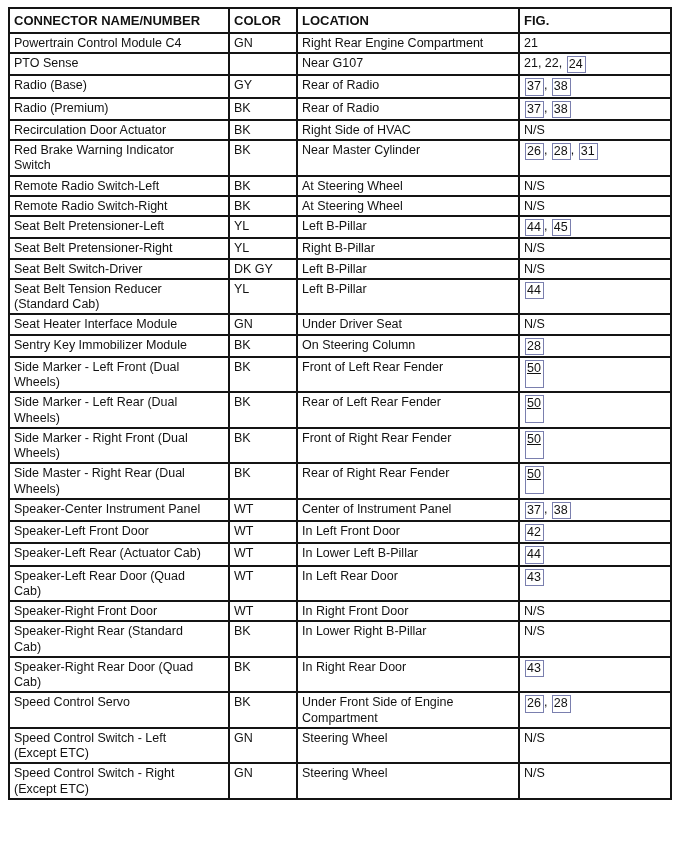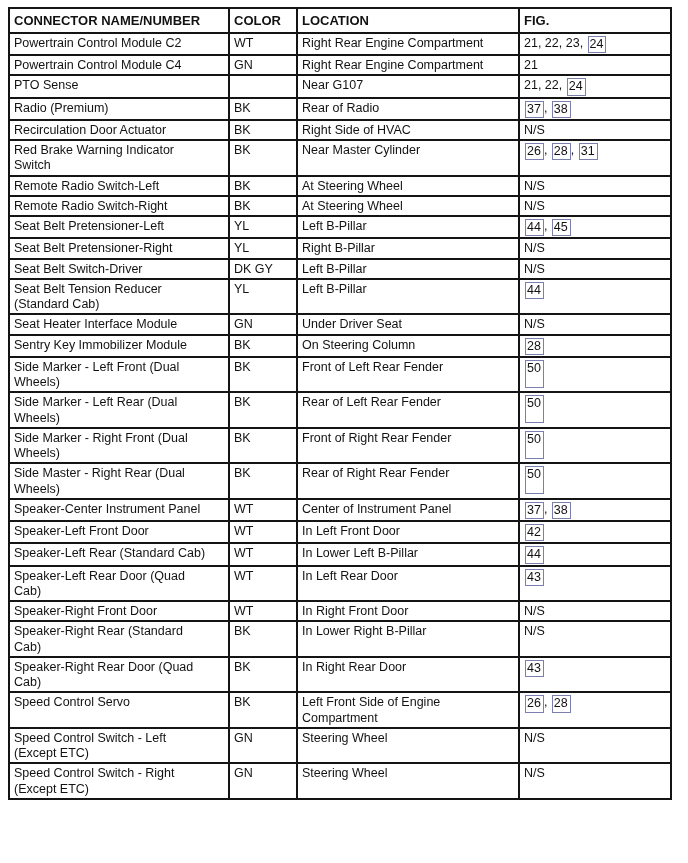--- a/index.html
+++ b/index.html
@@ -39,21 +39,21 @@
   .col-fig   { width: 152px; }
   .pre { white-space: pre-line; }
   .fig-box {
     display: inline-block;
     border: 1px solid var(--link-box, #7a7fae);
     padding: 0 2px 0 1px;
     margin-left: 1px;
     vertical-align: top;
     min-width: 16px;
   }
-  .fig-box.tall { min-height: 28px; }
+  .fig-box.tall { min-height: 28px; text-decoration: underline; }
 </style>
 </head>
 <body>
 
 <div class="page">
   <table class="connector-table">
     <colgroup>
       <col class="col-name">
       <col class="col-color">
       <col class="col-loc">
@@ -62,36 +62,36 @@
     <thead>
       <tr>
         <th>CONNECTOR NAME/NUMBER</th>
         <th>COLOR</th>
         <th>LOCATION</th>
         <th>FIG.</th>
       </tr>
     </thead>
     <tbody id="rows">
         <tr>
-          <td class="pre">Powertrain Control Module C2</td>
-          <td>WT</td>
-          <td class="pre">Right Rear Engine Compartment</td>
-          <td><span>21</span>, <span>22</span>, <span>23</span>, <span class="fig-box">24</span></td>
-        </tr>
-        <tr>
           <td class="pre">Powertrain Control Module C4</td>
           <td>GN</td>
           <td class="pre">Right Rear Engine Compartment</td>
           <td><span>21</span></td>
         </tr>
         <tr>
           <td class="pre">PTO Sense</td>
           <td></td>
           <td class="pre">Near G107</td>
           <td><span>21</span>, <span>22</span>, <span class="fig-box">24</span></td>
+        </tr>
+        <tr>
+          <td class="pre">Radio (Base)</td>
+          <td>GY</td>
+          <td class="pre">Rear of Radio</td>
+          <td><span class="fig-box">37</span>, <span class="fig-box">38</span></td>
         </tr>
         <tr>
           <td class="pre">Radio (Premium)</td>
           <td>BK</td>
           <td class="pre">Rear of Radio</td>
           <td><span class="fig-box">37</span>, <span class="fig-box">38</span></td>
         </tr>
         <tr>
           <td class="pre">Recirculation Door Actuator</td>
           <td>BK</td>
@@ -188,21 +188,21 @@
           <td class="pre">Center of Instrument Panel</td>
           <td><span class="fig-box">37</span>, <span class="fig-box">38</span></td>
         </tr>
         <tr>
           <td class="pre">Speaker-Left Front Door</td>
           <td>WT</td>
           <td class="pre">In Left Front Door</td>
           <td><span class="fig-box">42</span></td>
         </tr>
         <tr>
-          <td class="pre">Speaker-Left Rear (Standard Cab)</td>
+          <td class="pre">Speaker-Left Rear (Actuator Cab)</td>
           <td>WT</td>
           <td class="pre">In Lower Left B-Pillar</td>
           <td><span class="fig-box">44</span></td>
         </tr>
         <tr>
           <td class="pre">Speaker-Left Rear Door (Quad
 Cab)</td>
           <td>WT</td>
           <td class="pre">In Left Rear Door</td>
           <td><span class="fig-box">43</span></td>
@@ -223,21 +223,21 @@
         <tr>
           <td class="pre">Speaker-Right Rear Door (Quad
 Cab)</td>
           <td>BK</td>
           <td class="pre">In Right Rear Door</td>
           <td><span class="fig-box">43</span></td>
         </tr>
         <tr>
           <td class="pre">Speed Control Servo</td>
           <td>BK</td>
-          <td class="pre">Left Front Side of Engine
+          <td class="pre">Under Front Side of Engine
 Compartment</td>
           <td><span class="fig-box">26</span>, <span class="fig-box">28</span></td>
         </tr>
         <tr>
           <td class="pre">Speed Control Switch - Left
 (Except ETC)</td>
           <td>GN</td>
           <td class="pre">Steering Wheel</td>
           <td><span>N/S</span></td>
         </tr>

